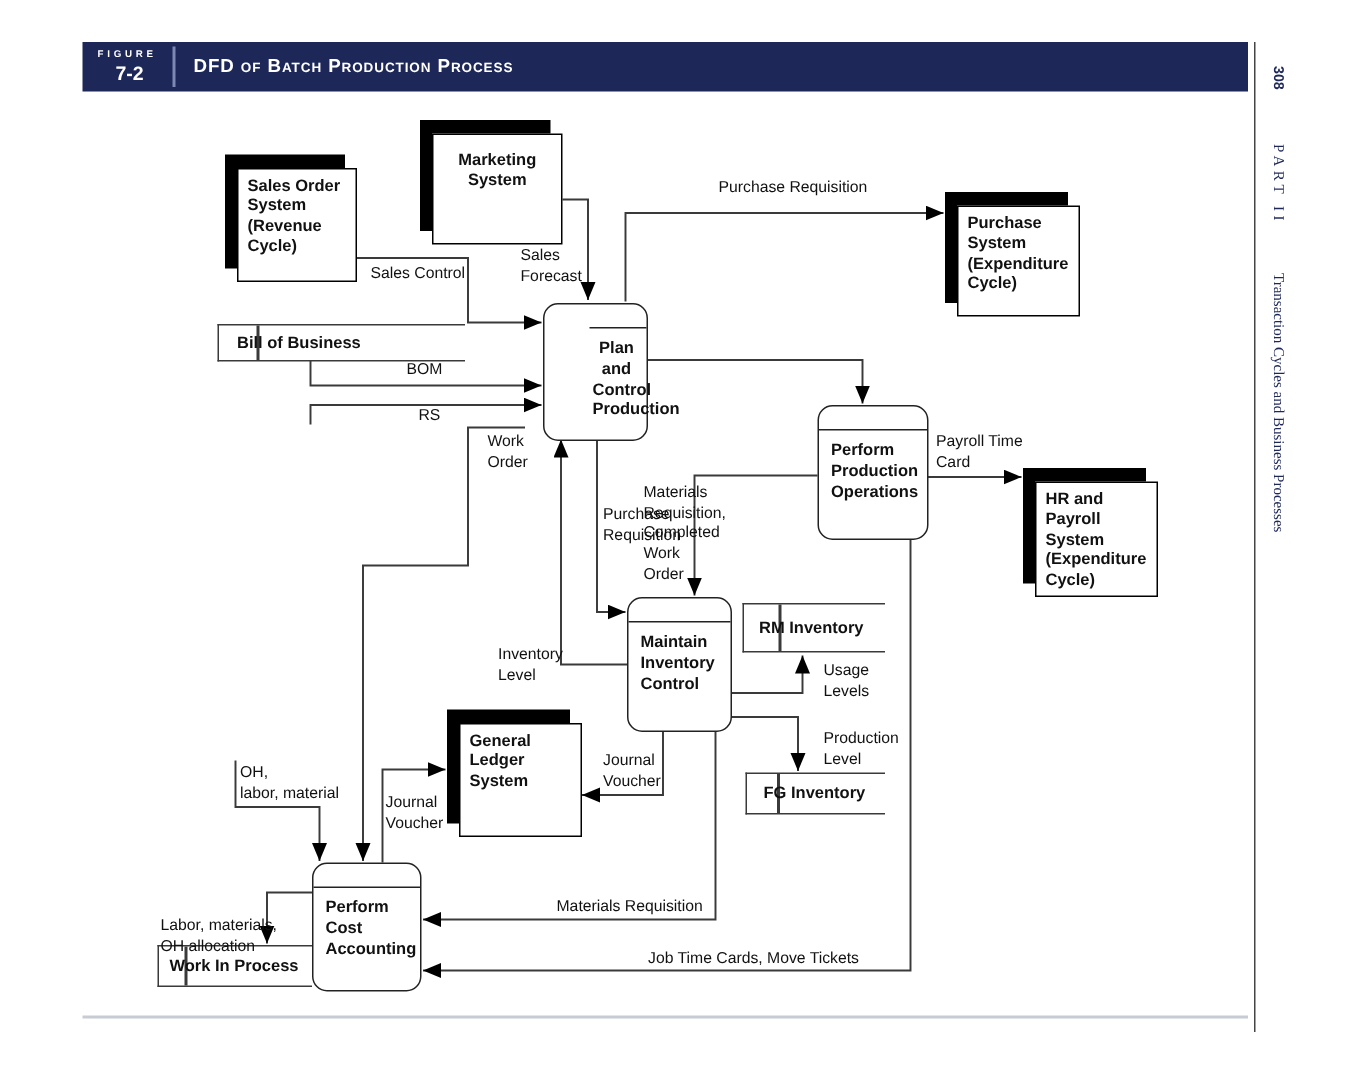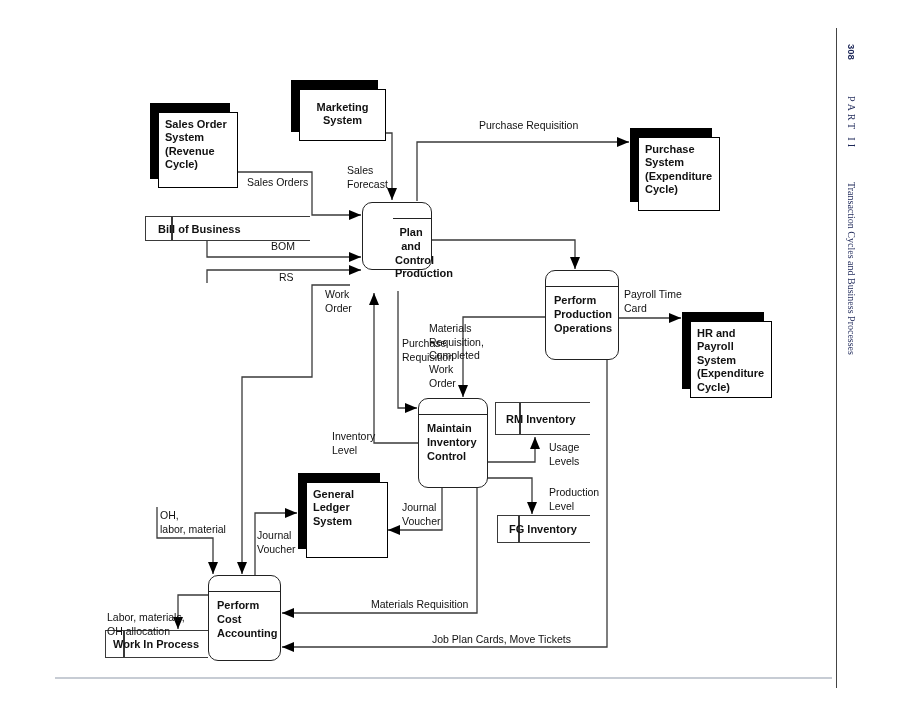--- a/index.html
+++ b/index.html
@@ -46,20 +46,26 @@
   .flabel{position:absolute;font-size:10.5px;line-height:1.3;color:#111;white-space:pre-line;}
 
   svg.wires{position:absolute;left:0;top:0;width:900px;height:719px;pointer-events:none;}
   svg.wires polyline{fill:none;stroke:#3a3a3a;stroke-width:1.3;}
 </style>
 </head>
 <body>
 
 <div class="page">
 
+  <div class="hdr">
+    <span class="figword">FIGURE</span>
+    <span class="fignum">7-2</span>
+    <span class="sep"></span>
+    <span class="title">DFD of Batch Production Process</span>
+  </div>
 
   <div class="vrule"></div>
   <span class="vtxt pageno">308</span>
   <span class="vtxt partlbl">PART II</span>
   <span class="vtxt parttitle">Transaction Cycles and Business Processes</span>
   <div class="pagerule"></div>
 
   <svg class="wires">
     <defs>
       <marker id="arr" markerUnits="userSpaceOnUse" markerWidth="13" markerHeight="11" refX="12" refY="5" orient="auto">
@@ -87,21 +93,21 @@
     <polyline points="208,595 178,595 178,629" marker-end="url(#arr)"></polyline>
   </svg>
 
   <div class="entity" style="left:150px;top:103px;width:88px;height:85px;">
     <div class="e-back"></div>
     <div class="e-front">Sales Order
 System
 (Revenue
 Cycle)</div>
   </div>
-  <div class="entity" style="left:291px;top:80px;width:95px;height:61px;">
+  <div class="entity" style="left:280px;top:80px;width:95px;height:83px;">
     <div class="e-back"></div>
     <div class="e-front ctr">Marketing
 System</div>
   </div>
   <div class="entity" style="left:630px;top:128px;width:90px;height:83px;">
     <div class="e-back"></div>
     <div class="e-front">Purchase
 System
 (Expenditure
 Cycle)</div>
@@ -112,21 +118,21 @@
 System
 (Expenditure
 Cycle)</div>
   </div>
   <div class="entity" style="left:298px;top:473px;width:90px;height:85px;">
     <div class="e-back"></div>
     <div class="e-front">General Ledger
 System</div>
   </div>
 
-  <div class="proc" style="left:362px;top:202px;width:70px;height:68px;padding-left:30px;">
+  <div class="proc" style="left:362px;top:202px;width:70px;height:92px;padding-left:30px;">
     <div class="p-head"></div>
     <div class="p-body ctr">Plan and
 Control
 Production</div>
   </div>
   <div class="proc" style="left:545px;top:270px;width:74px;height:90px;">
     <div class="p-head"></div>
     <div class="p-body">Perform
 Production
 Operations</div>
@@ -154,21 +160,21 @@
   </div>
   <div class="store" style="left:497px;top:515px;width:93px;height:28px;">
     <div class="s-line" style="left:20px;"></div>
     <span class="s-lab" style="left:11px;">FG Inventory</span>
   </div>
   <div class="store" style="left:495px;top:402px;width:95px;height:33px;">
     <div class="s-line" style="left:23px;"></div>
     <span class="s-lab" style="left:10px;">RM Inventory</span>
   </div>
 
-  <span class="flabel" style="left:247px;top:176px;">Sales Orders</span>
+  <span class="flabel" style="left:247px;top:176px;">Sales Control</span>
   <span class="flabel" style="left:347px;top:164px;">Sales
 Forecast</span>
   <span class="flabel" style="left:271px;top:240px;">BOM</span>
   <span class="flabel" style="left:279px;top:271px;">RS</span>
   <span class="flabel" style="left:479px;top:119px;">Purchase Requisition</span>
   <span class="flabel" style="left:624px;top:288px;">Payroll Time
 Card</span>
   <span class="flabel" style="left:429px;top:322px;">Materials
 Requisition,
 Completed
@@ -180,21 +186,21 @@
 Level</span>
   <span class="flabel" style="left:325px;top:288px;">Work
 Order</span>
   <span class="flabel" style="left:549px;top:441px;">Usage
 Levels</span>
   <span class="flabel" style="left:549px;top:486px;">Production
 Level</span>
   <span class="flabel" style="left:402px;top:501px;">Journal
 Voucher</span>
   <span class="flabel" style="left:371px;top:598px;">Materials Requisition</span>
-  <span class="flabel" style="left:432px;top:633px;">Job Plan Cards, Move Tickets</span>
+  <span class="flabel" style="left:432px;top:633px;">Job Time Cards, Move Tickets</span>
   <span class="flabel" style="left:257px;top:529px;">Journal
 Voucher</span>
   <span class="flabel" style="left:160px;top:509px;">OH,
 labor, material</span>
   <span class="flabel" style="left:107px;top:567px;margin-top:44px;">Labor, materials,
 OH allocation</span>
 
 </div>
 
 </body></html>

